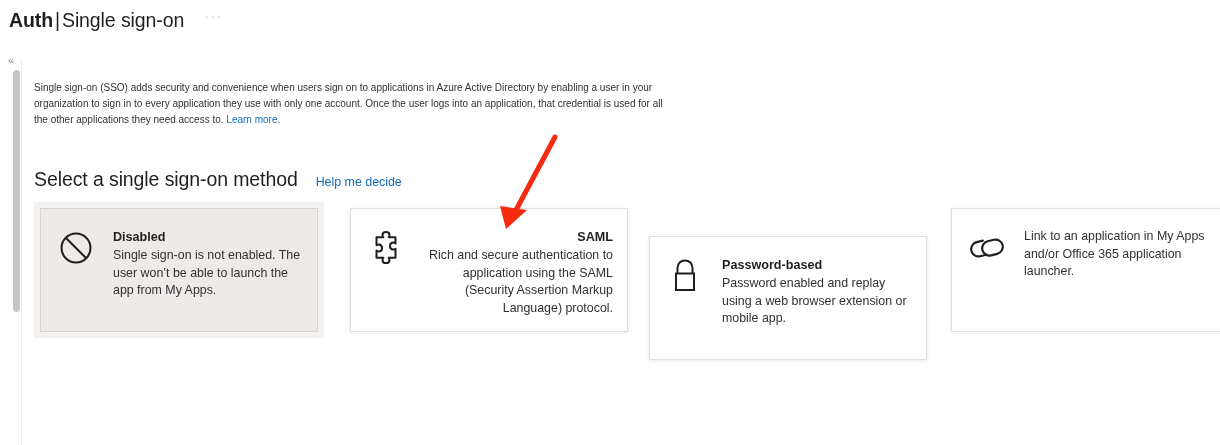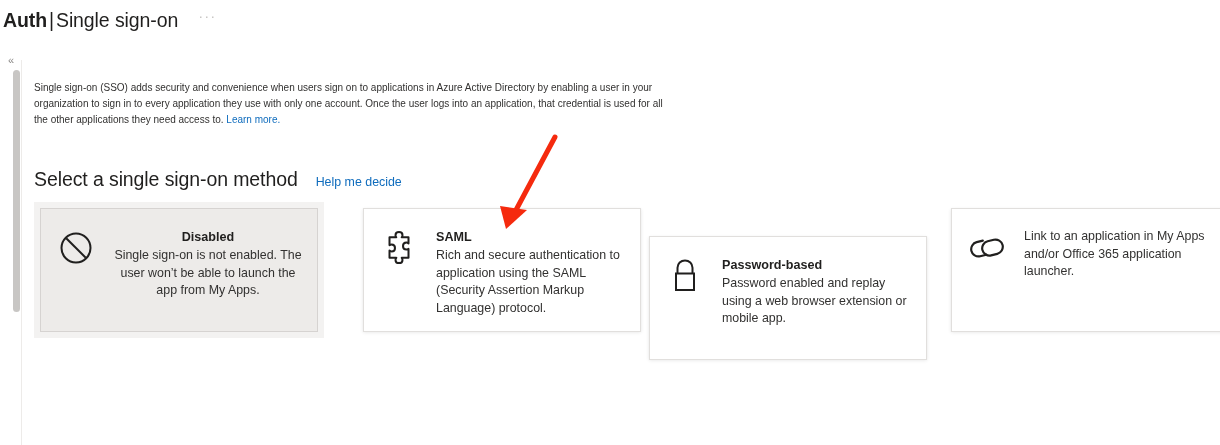--- a/index.html
+++ b/index.html
@@ -19,21 +19,21 @@
 
   
   .page-header {
     position: absolute;
     left: 0;
     top: 0;
     width: 1220px;
     height: 40px;
     display: flex;
     align-items: center;
-    padding-left: 3px;
+    padding-left: 9px;
     box-sizing: border-box;
   }
   .page-title {
     font-size: 19.5px;
     line-height: 24px;
     color: #201f1e;
     white-space: nowrap;
     letter-spacing: -0.1px;
   }
   .page-title .title-bold {
@@ -169,22 +169,22 @@
     padding: 18px 14px 14px 16px;
     cursor: pointer;
   }
   .card.selected {
     background: #edebe9;
     border: 1px solid #d6d3d1;
     outline: 6px solid #f3f2f1;
     outline-offset: 0px;
     box-shadow: 0 1.2px 3.6px rgba(0,0,0,0.08);
   }
-  .card-0 { left: 6px; text-align: center; }
-  .card-1 { left: 329px; }
+  .card-0 { left: 6px; }
+  .card-1 { left: 316px; text-align: right; }
   .card-2 { left: 615px; margin-top: 28px; }
   .card-3 { left: 917px; }
 
   .card-icon {
     flex: 0 0 auto;
     width: 38px;
     height: 38px;
     margin-right: 18px;
     margin-top: 2px;
     display: flex;

